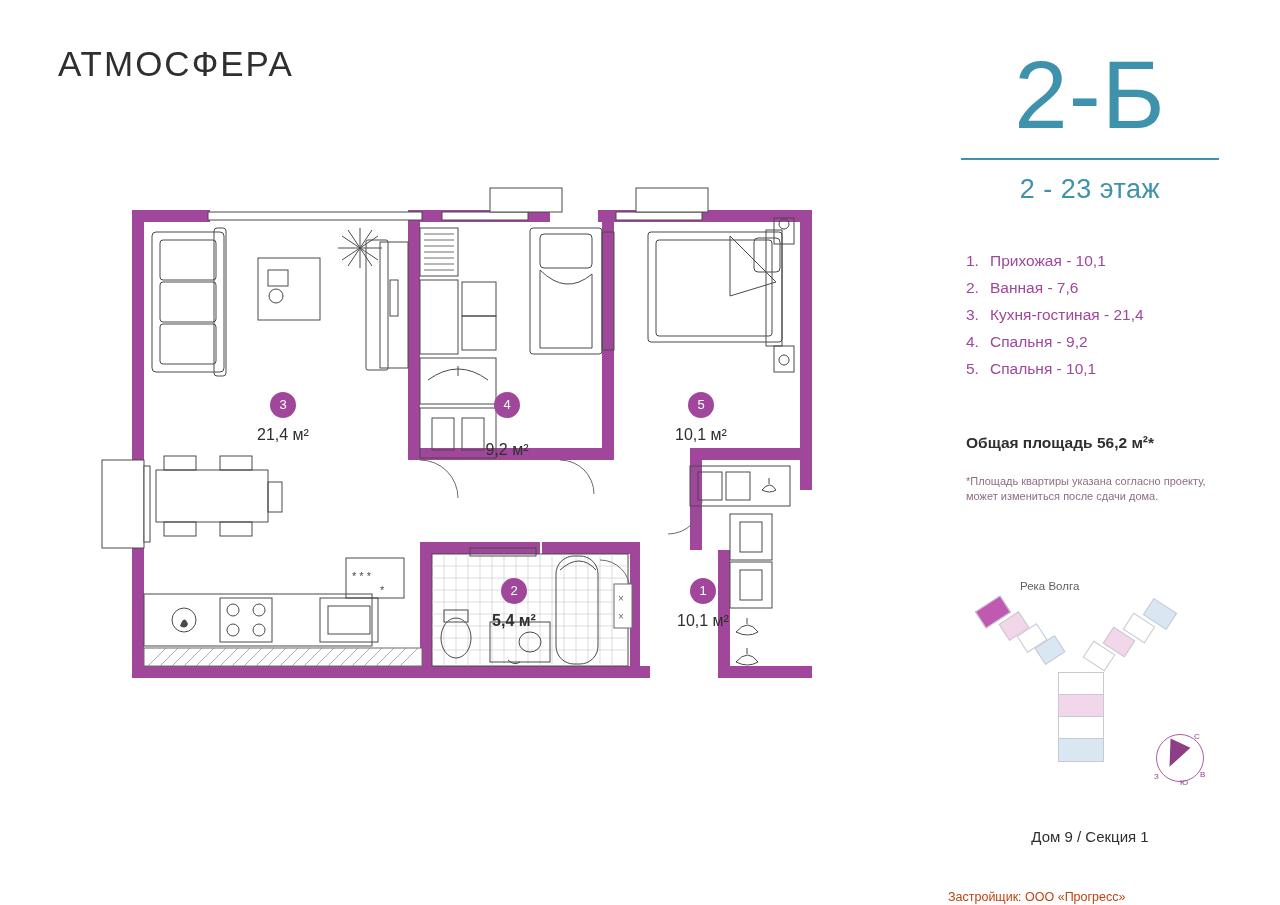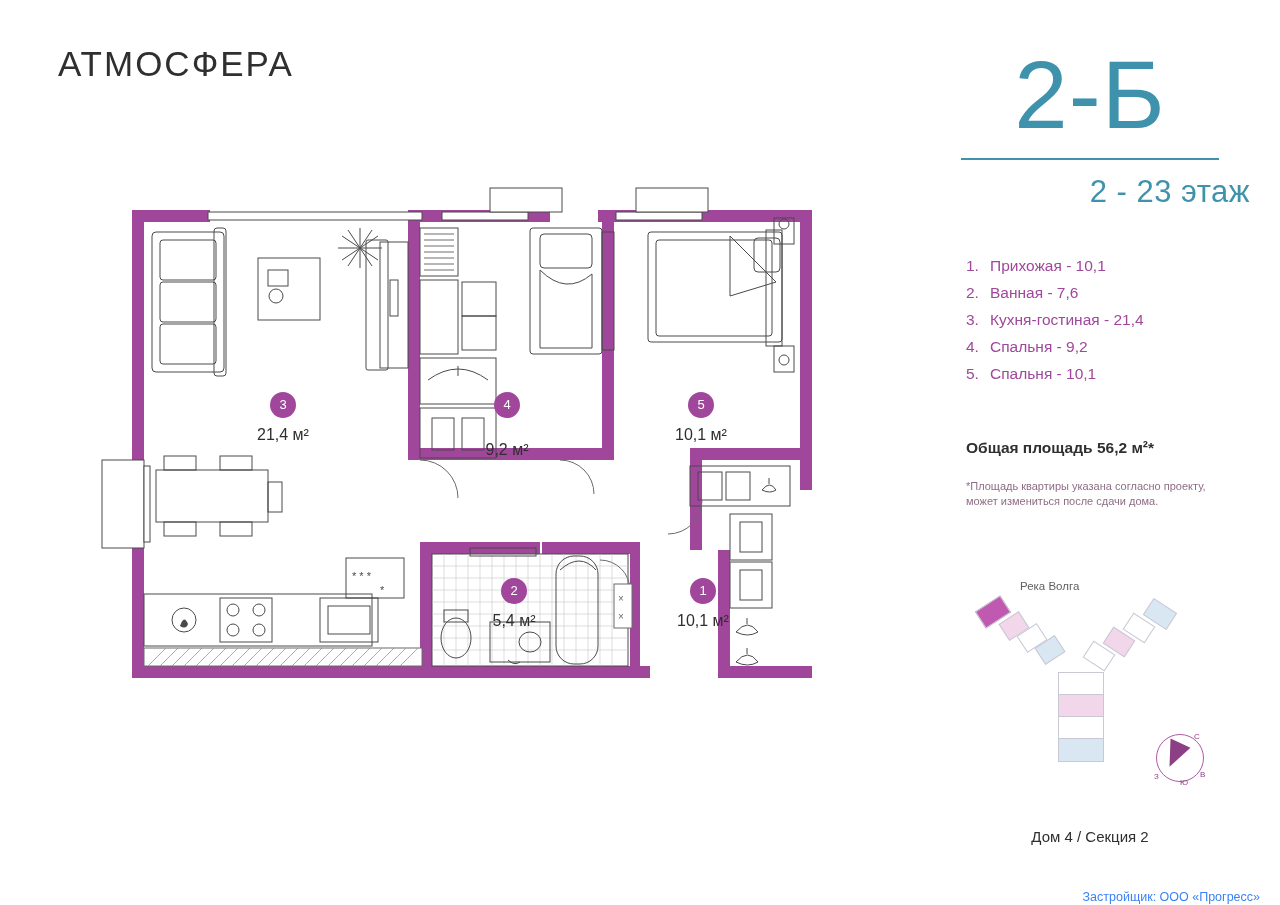--- a/index.html
+++ b/index.html
@@ -44,22 +44,22 @@
     font-weight: 400;
     letter-spacing: 1px;
   }
   #code-rule {
     margin: 8px auto 0 auto;
     width: 258px;
     height: 2px;
     background: #3f92ab;
   }
   #floors {
-    text-align: right;
-    font-size: 31px;
+    text-align: center;
+    font-size: 27px;
     color: #3f92ab;
     margin-top: 14px;
     letter-spacing: 0.5px;
   }
 
   #rooms-list {
     margin: 42px 0 0 36px;
     padding: 0;
     list-style: none;
     color: #a0479b;
@@ -117,26 +117,26 @@
     position: absolute;
     left: 0;
     top: 248px;
     width: 300px;
     text-align: center;
     font-size: 15px;
     color: #2f2f2f;
   }
   #developer {
     position: absolute;
-    left: 0;
+    left: 8px;
     top: 310px;
     width: 320px;
-    text-align: right;
+    text-align: left;
     font-size: 12.5px;
-    color: #3b82f6;
+    color: #c2410c;
   }
 
   
   #compass {
     position: absolute;
     left: 210px;
     top: 148px;
     width: 60px;
     height: 60px;
   }
@@ -434,21 +434,21 @@
   <div class="badge" style="left:180px;top:222px;">3</div>
   <div class="area" style="left:148px;top:256px;">21,4 м²</div>
 
   <div class="badge" style="left:404px;top:222px;">4</div>
   <div class="area" style="left:372px;top:256px;margin-top:15px;">9,2 м²</div>
 
   <div class="badge" style="left:598px;top:222px;">5</div>
   <div class="area" style="left:566px;top:256px;">10,1 м²</div>
 
   <div class="badge" style="left:411px;top:408px;">2</div>
-  <div class="area" style="left:379px;top:442px;">5,4 м²</div>
+  <div class="area" style="left:379px;top:442px;font-weight:bold;">5,4 м²</div>
 
   <div class="badge" style="left:600px;top:408px;">1</div>
   <div class="area" style="left:568px;top:442px;">10,1 м²</div>
 </div>
 
 <div id="right-panel">
 
   <div id="plan-code">2-Б</div>
   <div id="code-rule"></div>
   <div id="floors">2 - 23 этаж</div>
@@ -499,16 +499,16 @@
 
     <div id="compass">
       <div class="circle"></div>
       <div class="needle"></div>
       <span class="lbl" style="left:44px;top:4px;">С</span>
       <span class="lbl" style="left:50px;top:42px;">В</span>
       <span class="lbl" style="left:30px;top:50px;">Ю</span>
       <span class="lbl" style="left:4px;top:44px;">З</span>
     </div>
 
-    <div id="house-label">Дом 4 / Секция 2</div>
+    <div id="house-label">Дом 9 / Секция 1</div>
     <div id="developer">Застройщик: ООО «Прогресс»</div>
   </div>
 </div>
 
 </body></html>

